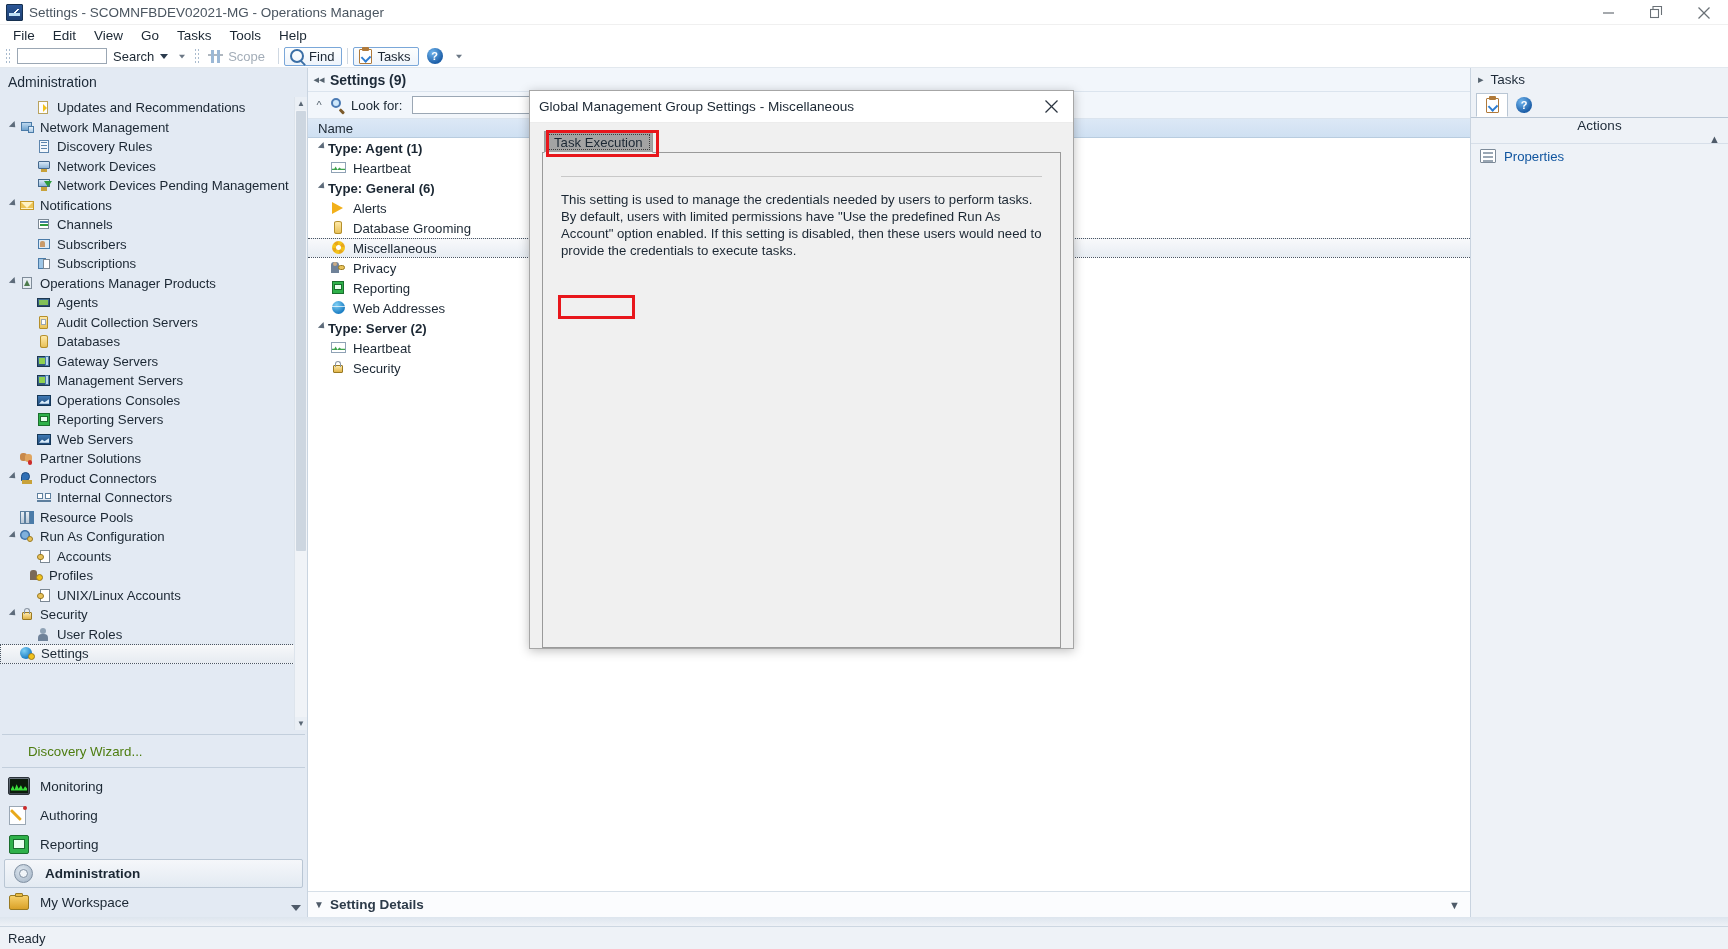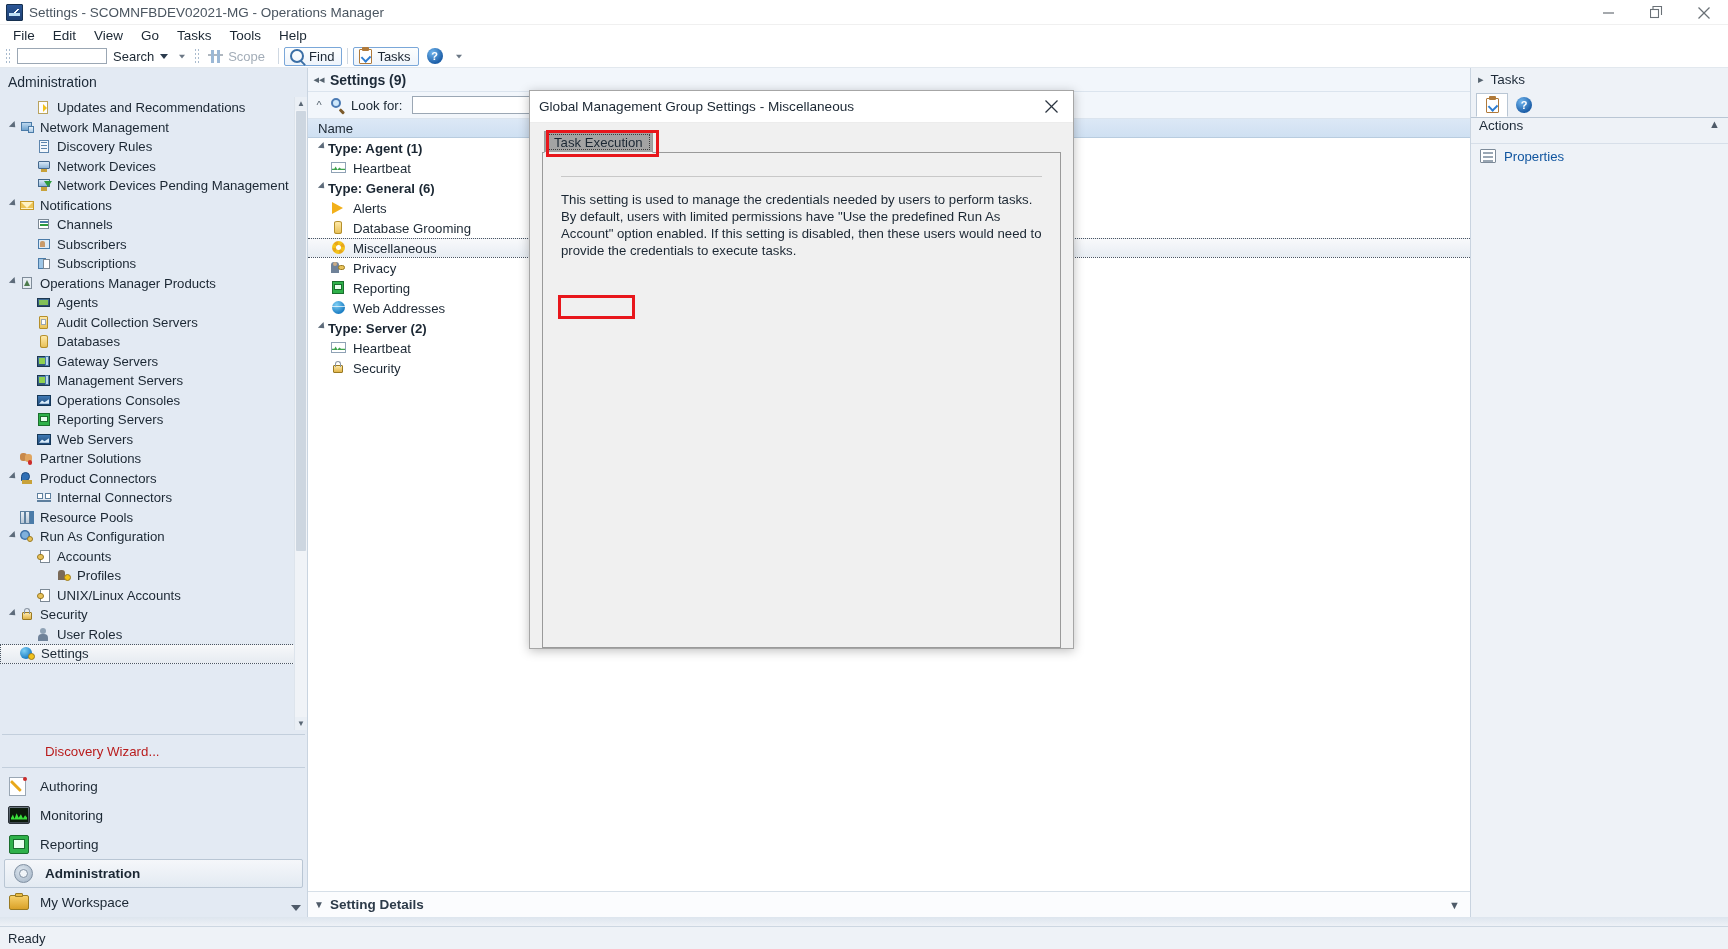--- a/index.html
+++ b/index.html
@@ -86,21 +86,21 @@
   .tree { flex:1; overflow:hidden; position:relative; padding-top:1px; }
   .tnode { height:19.5px; display:flex; align-items:center; font-size:13.2px; color:#1b2733;
            white-space:nowrap; padding-right:4px; }
   .tnode .exp { width:11px; flex:none; display:flex; align-items:center; justify-content:center; }
   .tnode .exp i { display:block; width:0;height:0;border-top:4px solid transparent;
                   border-bottom:4px solid transparent;border-left:5px solid #5d6b7a;
                   transform:rotate(45deg) translate(-1px,-1px); }
   .tnode .ic { width:17px;height:15px;flex:none;margin-right:4px;position:relative; }
   .tnode.sel { background:linear-gradient(#f7f8fa,#e6ebf1); border:1px dotted #4b5663; }
   .nav-split { height:1px; background:#c3cfdc; margin:4px 2px 0 2px; }
-  .disc-wizard { padding:9px 4px 8px 28px; font-size:13.3px; color:#b91c1c;margin-left:17px; }
+  .disc-wizard { padding:9px 4px 8px 28px; font-size:13.3px; color:#4d7c0f; }
   .nav-btn-sep { height:1px; background:#c3cfdc; margin:0 2px; }
   .navbtns { padding-top:4px; }
   .navbtn { height:29px; display:flex; align-items:center; padding-left:8px; gap:10px;
             font-size:13.5px; color:#1b2733; }
   .navbtn.active { background:linear-gradient(#f5f7fa,#e3eaf2); border:1px solid #b9c6d4;
                    margin:0 4px; border-radius:2px; }
   .navbtn .bic { width:22px;height:22px;flex:none;position:relative; }
   .nav-bottom-caret { position:absolute; right:6px; bottom:6px; width:0;height:0;
                       border-left:5px solid transparent;border-right:5px solid transparent;
                       border-top:6px solid #4f5b69; }
@@ -157,22 +157,22 @@
                display:flex; flex-direction:column; }
   .rp-head { height:23px; display:flex; align-items:center; gap:7px; padding-left:7px;
              font-size:13.5px; color:#1d2a38; }
   .rp-chev { color:#56636f; font-size:11px; }
   .rp-tabs { height:27px; display:flex; align-items:flex-end; border-bottom:1px solid #b9c6d4;
              padding-left:5px; }
   .rp-tab { width:32px; height:24px; display:flex; align-items:center; justify-content:center;
             border:1px solid transparent; }
   .rp-tab.active { background:#fff; border-color:#b9c6d4; border-bottom-color:#fff;
                    position:relative; z-index:2; }
-  .rp-section { height:26px; display:flex; align-items:flex-start; padding:0 8px;
-                border-bottom:1px solid #d7dfe9; }
+  .rp-section { height:26px; display:flex; align-items:center; padding:0 8px;
+                border-bottom:1px solid #d7dfe9;flex-direction:column; }
   .rp-section .t { font-size:13.5px; color:#1d2a38; }
   .rp-section .c { margin-left:auto; color:#4f5b69; font-size:11px; }
   .rp-item { height:24px; display:flex; align-items:center; gap:8px; padding-left:9px;
              font-size:13.2px; color:#10559f; }
   .rp-item .ric { width:16px;height:14px;flex:none;background:#fff;border:1px solid #7d8b99;
                   border-radius:1px; position:relative; }
   .rp-item .ric:before{content:"";position:absolute;left:2px;top:2px;right:2px;height:2px;
                        background:#9aa7b4;box-shadow:0 4px 0 #9aa7b4,0 8px 0 #9aa7b4;}
 
   
@@ -493,21 +493,21 @@
           <span>Run As Configuration</span>
         </div>
         <div class="tnode" style="padding-left: 25px;">
           <span class="exp"></span>
           <span class="ic" style="display: inline-block; position: relative; width: 17px; height: 15px;">
             <i style="position: absolute; display: block; left: 4px; top: 1px; width: 10px; height: 13px; background: rgb(255, 255, 255); border: 1px solid rgb(123, 136, 148);"></i>
             <i style="position: absolute; display: block; left: 1px; top: 5px; width: 7px; height: 6px; background: rgb(232, 194, 90); border: 1px solid rgb(154, 122, 34); border-radius: 3px;"></i>
           </span>
           <span>Accounts</span>
         </div>
-        <div class="tnode" style="padding-left: 17px; margin-left: 28px;">
+        <div class="tnode" style="padding-left: 17px;">
           <span class="exp"></span>
           <span class="ic" style="display: inline-block; position: relative; width: 17px; height: 15px;">
             <i style="position: absolute; display: block; left: 2px; top: 2px; width: 7px; height: 10px; background: rgb(122, 106, 88); border-radius: 3px 3px 0px 0px;"></i>
             <i style="position: absolute; display: block; left: 8px; top: 6px; width: 7px; height: 7px; background: rgb(242, 194, 26); border-radius: 50%; border: 1px solid rgb(154, 122, 34);"></i>
           </span>
           <span>Profiles</span>
         </div>
         <div class="tnode" style="padding-left: 25px;">
           <span class="exp"></span>
           <span class="ic" style="display: inline-block; position: relative; width: 17px; height: 15px;">
@@ -547,33 +547,33 @@
           <div class="thumb" style="top:14px;height:440px;"></div>
           <div class="dn">▼</div>
         </div>
       </div>
     <div class="nav-split"></div>
     <div class="disc-wizard">Discovery Wizard...</div>
     <div class="nav-btn-sep"></div>
     <div class="navbtns" id="navbtn-host">
         <div class="navbtn">
           <span class="bic" style="display: inline-block; position: relative; width: 22px; height: 22px;">
+            <i style="position: absolute; display: block; left: 0px; top: 1px; width: 22px; height: 18px; background: linear-gradient(rgb(107, 117, 127), rgb(61, 69, 77)); border: 1px solid rgb(42, 49, 56); border-radius: 2px;"></i>
+            <i style="position: absolute; display: block; left: 2px; top: 3px; width: 18px; height: 14px; background: rgb(11, 26, 11);"></i>
+            <i style="position: absolute; display: block; left: 3px; top: 8px; width: 16px; height: 7px; background: rgb(57, 224, 58); clip-path: polygon(0px 80%, 12% 30%, 22% 90%, 35% 10%, 48% 75%, 62% 25%, 75% 85%, 88% 40%, 100% 70%, 100% 100%, 0px 100%);"></i>
+          </span>
+          <span>Monitoring</span>
+        </div>
+        <div class="navbtn">
+          <span class="bic" style="display: inline-block; position: relative; width: 22px; height: 22px;">
             <i style="position: absolute; display: block; left: 1px; top: 1px; width: 17px; height: 19px; background: rgb(255, 255, 255); border: 1px solid rgb(154, 167, 180);"></i>
             <i style="position: absolute; display: block; left: 4px; top: 4px; width: 14px; height: 3px; background: rgb(232, 168, 26); transform: rotate(45deg); transform-origin: left top; border-radius: 1px;"></i>
             <i style="position: absolute; display: block; left: 15px; top: 1px; width: 4px; height: 4px; background: rgb(204, 43, 43); border-radius: 50%;"></i>
           </span>
           <span>Authoring</span>
-        </div>
-        <div class="navbtn">
-          <span class="bic" style="display: inline-block; position: relative; width: 22px; height: 22px;">
-            <i style="position: absolute; display: block; left: 0px; top: 1px; width: 22px; height: 18px; background: linear-gradient(rgb(107, 117, 127), rgb(61, 69, 77)); border: 1px solid rgb(42, 49, 56); border-radius: 2px;"></i>
-            <i style="position: absolute; display: block; left: 2px; top: 3px; width: 18px; height: 14px; background: rgb(11, 26, 11);"></i>
-            <i style="position: absolute; display: block; left: 3px; top: 8px; width: 16px; height: 7px; background: rgb(57, 224, 58); clip-path: polygon(0px 80%, 12% 30%, 22% 90%, 35% 10%, 48% 75%, 62% 25%, 75% 85%, 88% 40%, 100% 70%, 100% 100%, 0px 100%);"></i>
-          </span>
-          <span>Monitoring</span>
         </div>
         <div class="navbtn">
           <span class="bic" style="display: inline-block; position: relative; width: 22px; height: 22px;">
             <i style="position: absolute; display: block; left: 1px; top: 1px; width: 20px; height: 19px; background: rgb(47, 177, 74); border: 1px solid rgb(26, 110, 45); border-radius: 2px;"></i>
             <i style="position: absolute; display: block; left: 5px; top: 5px; width: 12px; height: 10px; background: rgb(234, 255, 239); border: 1px solid rgb(26, 110, 45);"></i>
           </span>
           <span>Reporting</span>
         </div>
         <div class="navbtn active">
           <span class="bic" style="display: inline-block; position: relative; width: 22px; height: 22px;">

